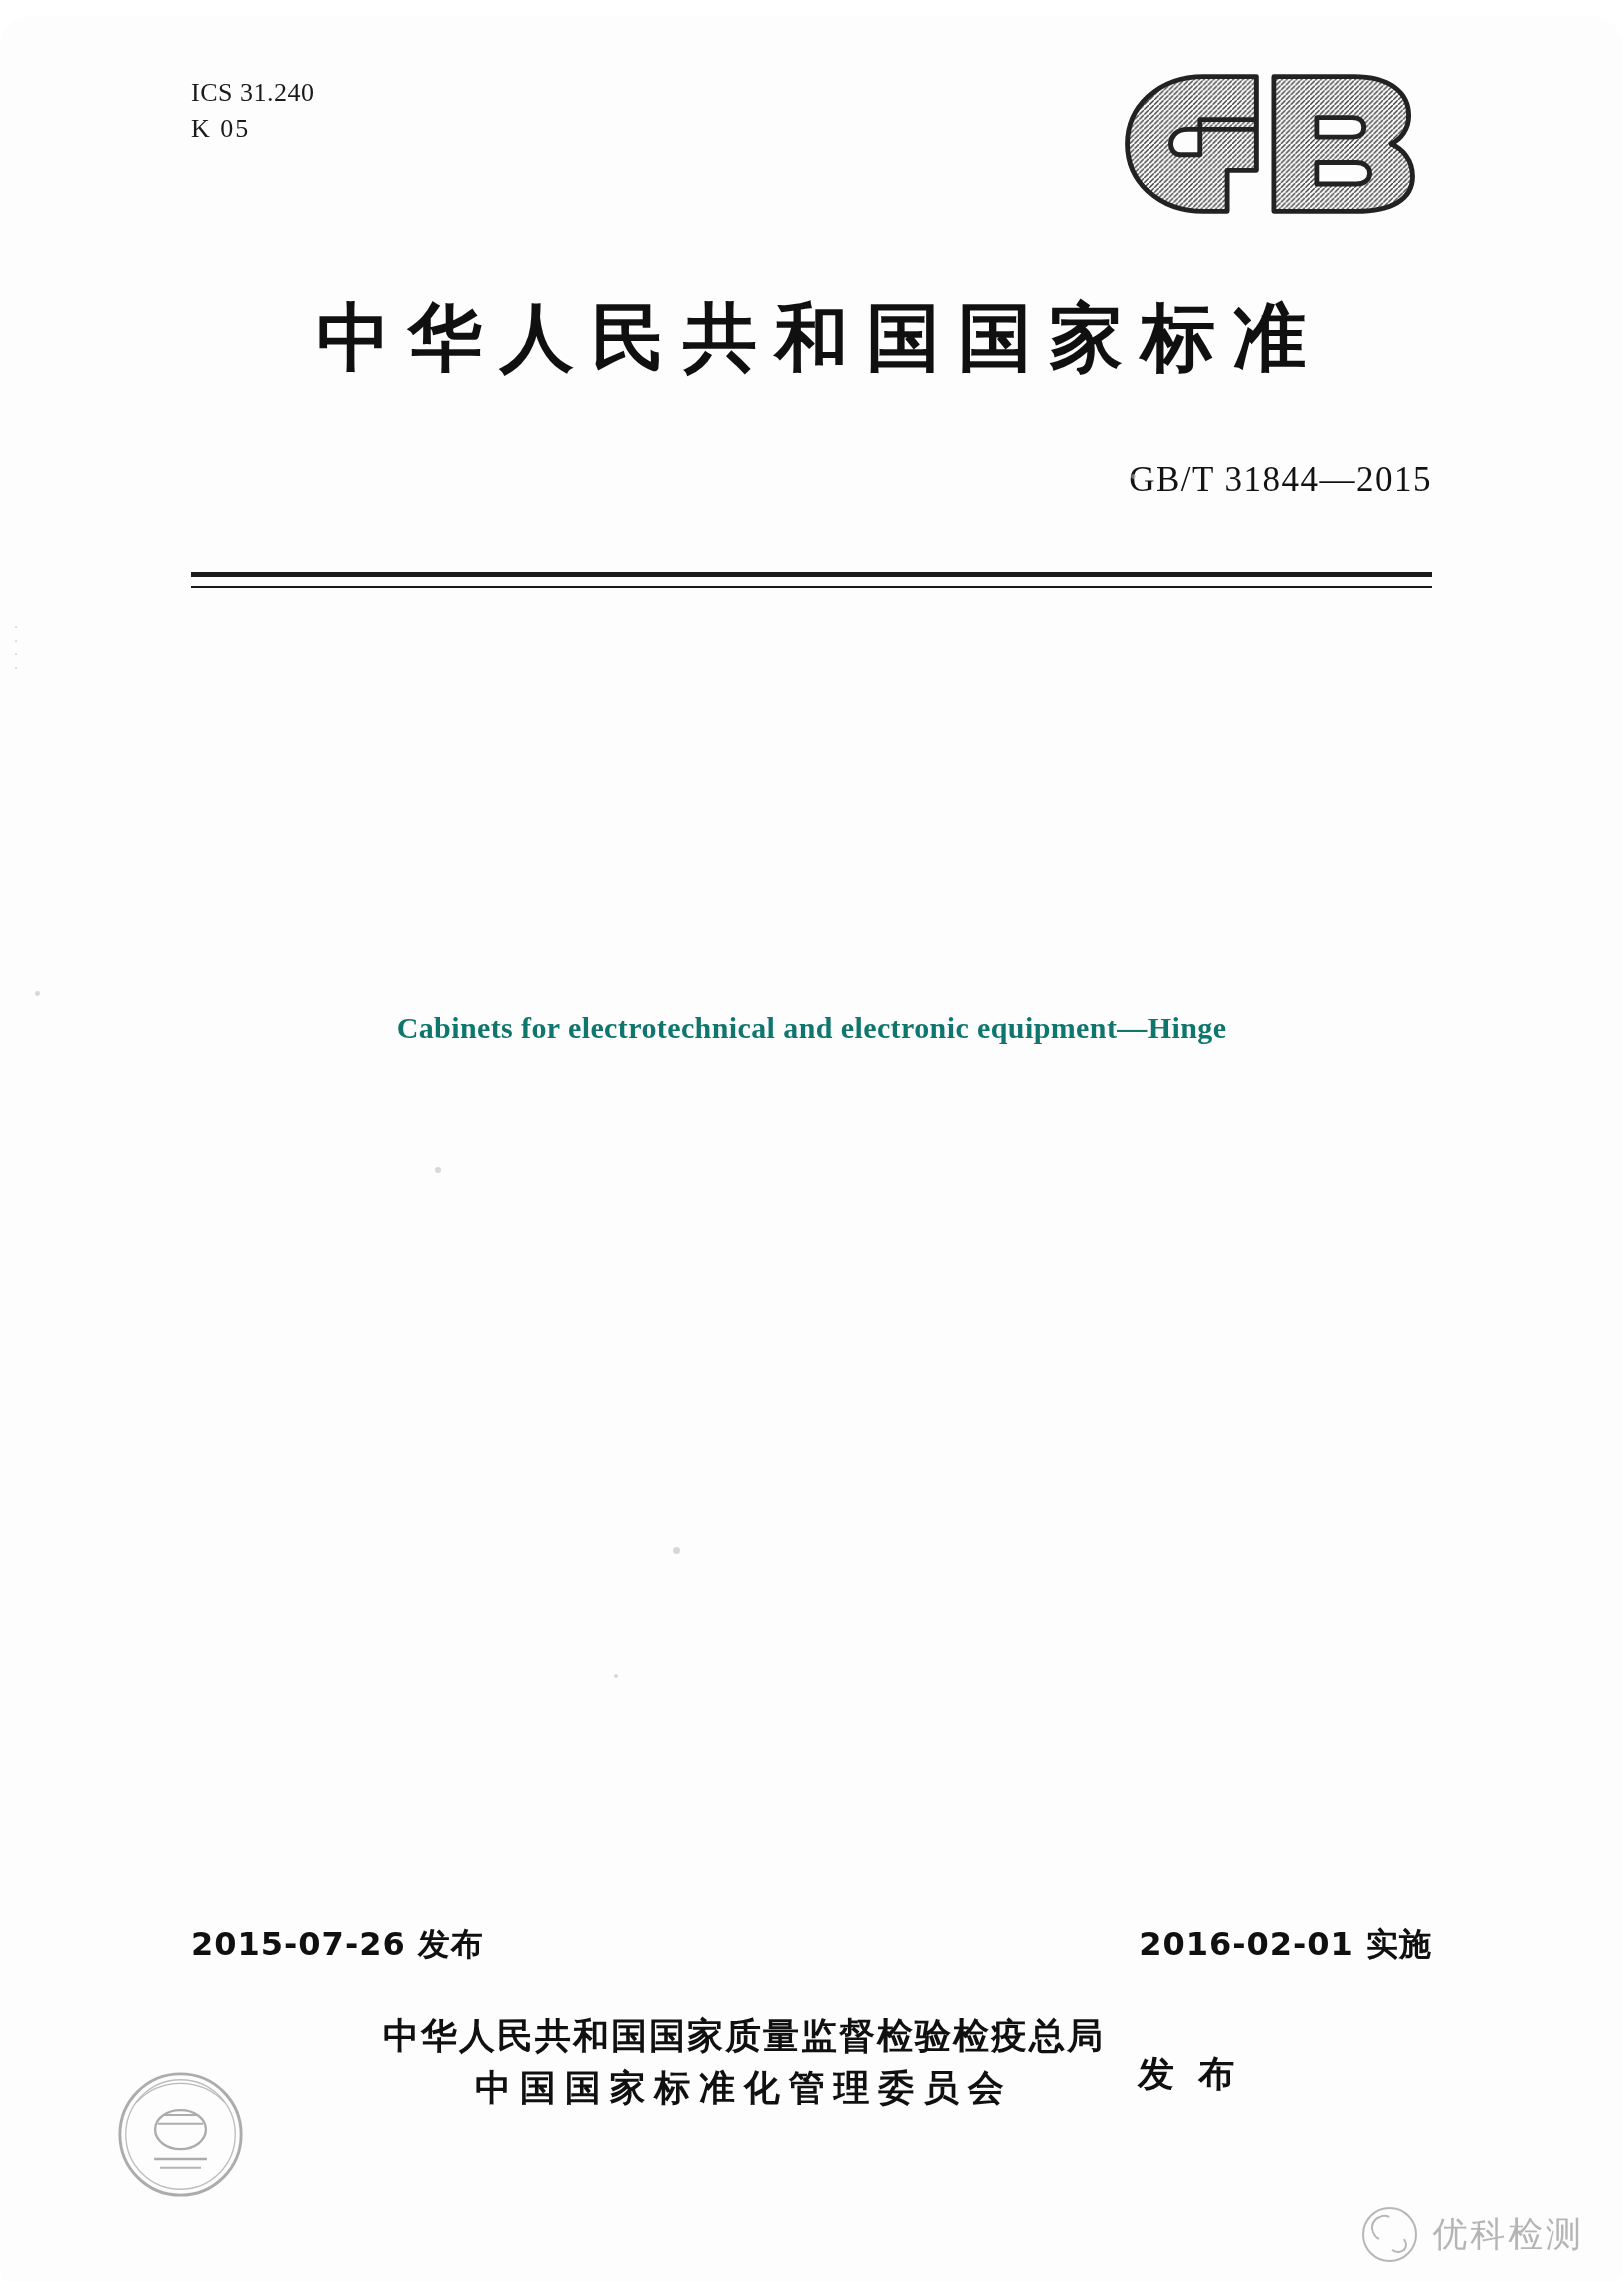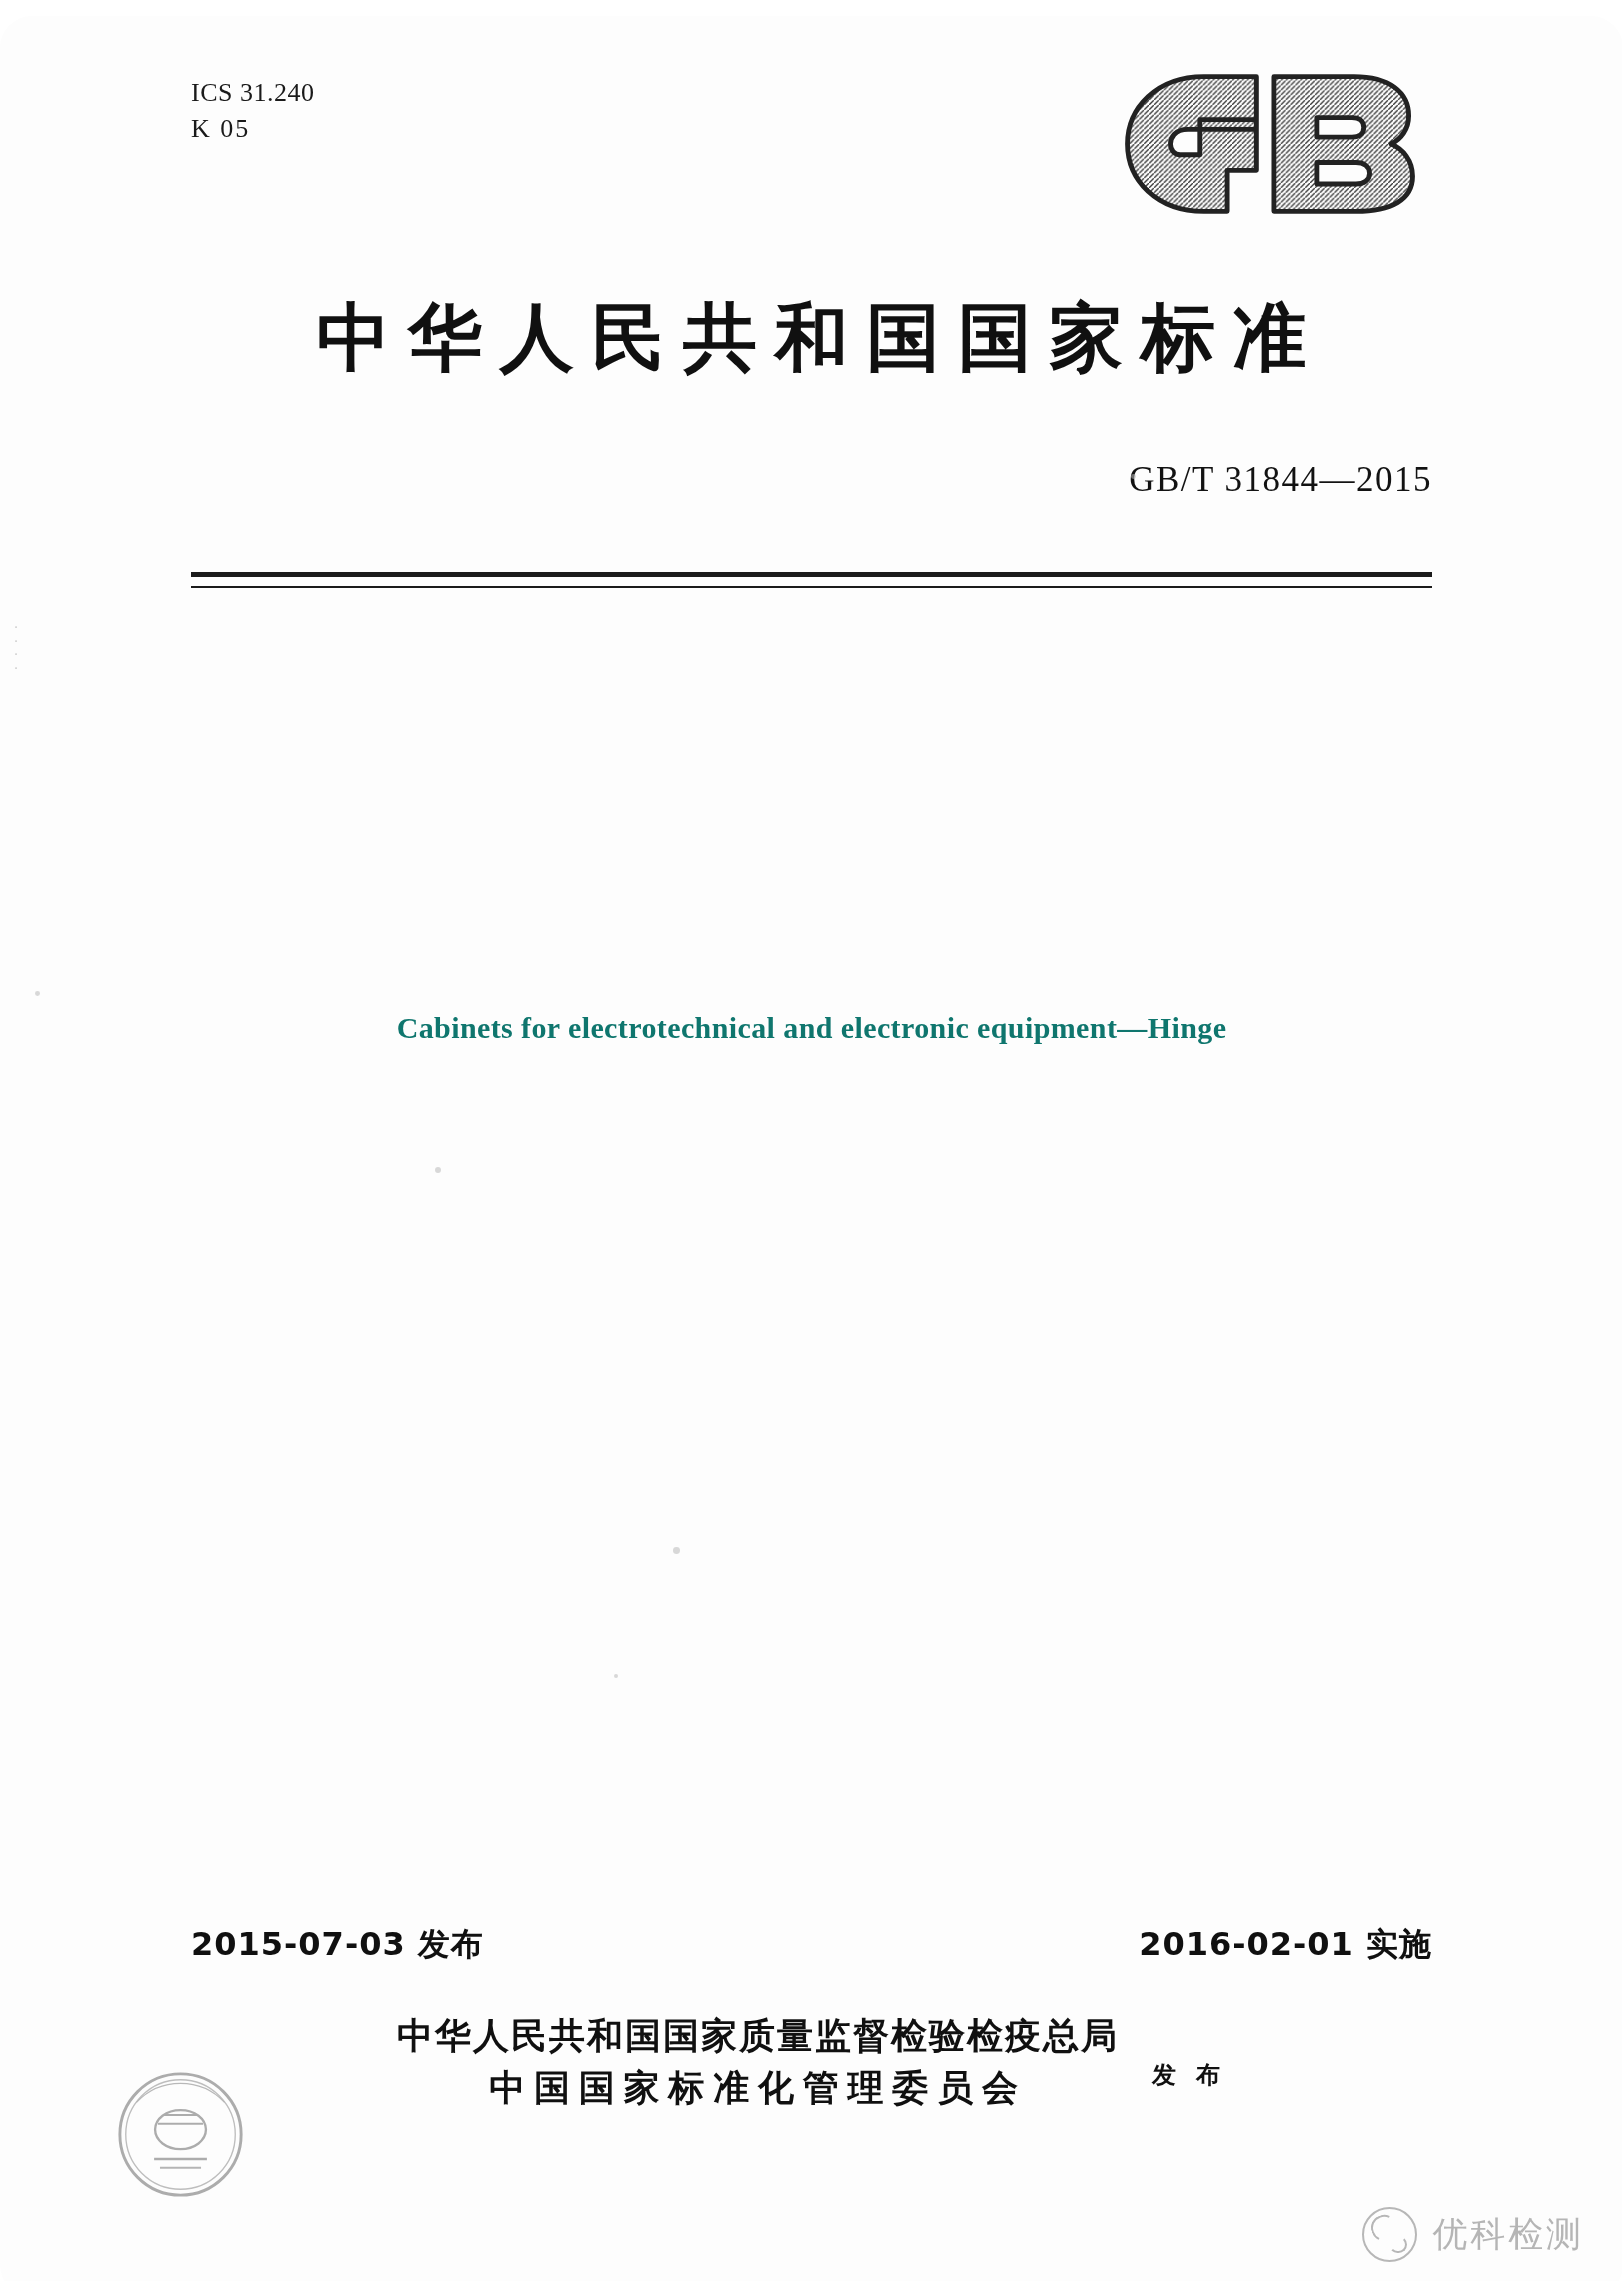--- a/index.html
+++ b/index.html
@@ -174,21 +174,21 @@
     color: #101010;
   }
   .publisher-rows .row2 { letter-spacing: 8.8px; }
   .publisher-verb {
     display: inline-block;
     vertical-align: middle;
     margin-left: 33px;
     margin-top: 25px;
     font-family: "DejaVu Sans", "Liberation Sans", sans-serif;
     font-weight: 700;
-    font-size: 24px;
+    font-size: 36px;
     letter-spacing: 5.9px;
     color: #101010;
   }
 
   
   .seal {
     position: absolute;
     left: 115px;
     top: 2053px;
     width: 132px;
@@ -276,21 +276,21 @@
   <div class="edge-marks">·<br>·<br>·<br>·</div>
 
   <div class="speck" style="left:35px; top:975px; width:4.9px; height:4.9px;"></div>
   <div class="speck" style="left:435px; top:1151px; width:5.9px; height:5.9px;"></div>
   <div class="speck" style="left:673px; top:1531px; width:6.8px; height:6.8px;"></div>
   <div class="speck" style="left:1131px; top:458px; width:4.9px; height:4.9px;"></div>
   <div class="speck" style="left:614px; top:1658px; width:3.9px; height:3.9px;"></div>
 
   <div class="doc-title-en">Cabinets for electrotechnical and electronic equipment—Hinge</div>
 
-  <div class="date-issue">2015-07-03 发布</div>
+  <div class="date-issue">2015-07-26 发布</div>
   <div class="date-impl">2016-02-01 实施</div>
 
   <div class="publisher">
     <div class="publisher-rows">
       <div class="row1">中华人民共和国国家质量监督检验检疫总局</div>
       <div class="row2">中国国家标准化管理委员会</div>
     </div><span class="publisher-verb">发 布</span>
   </div>
 
   <div class="seal">

